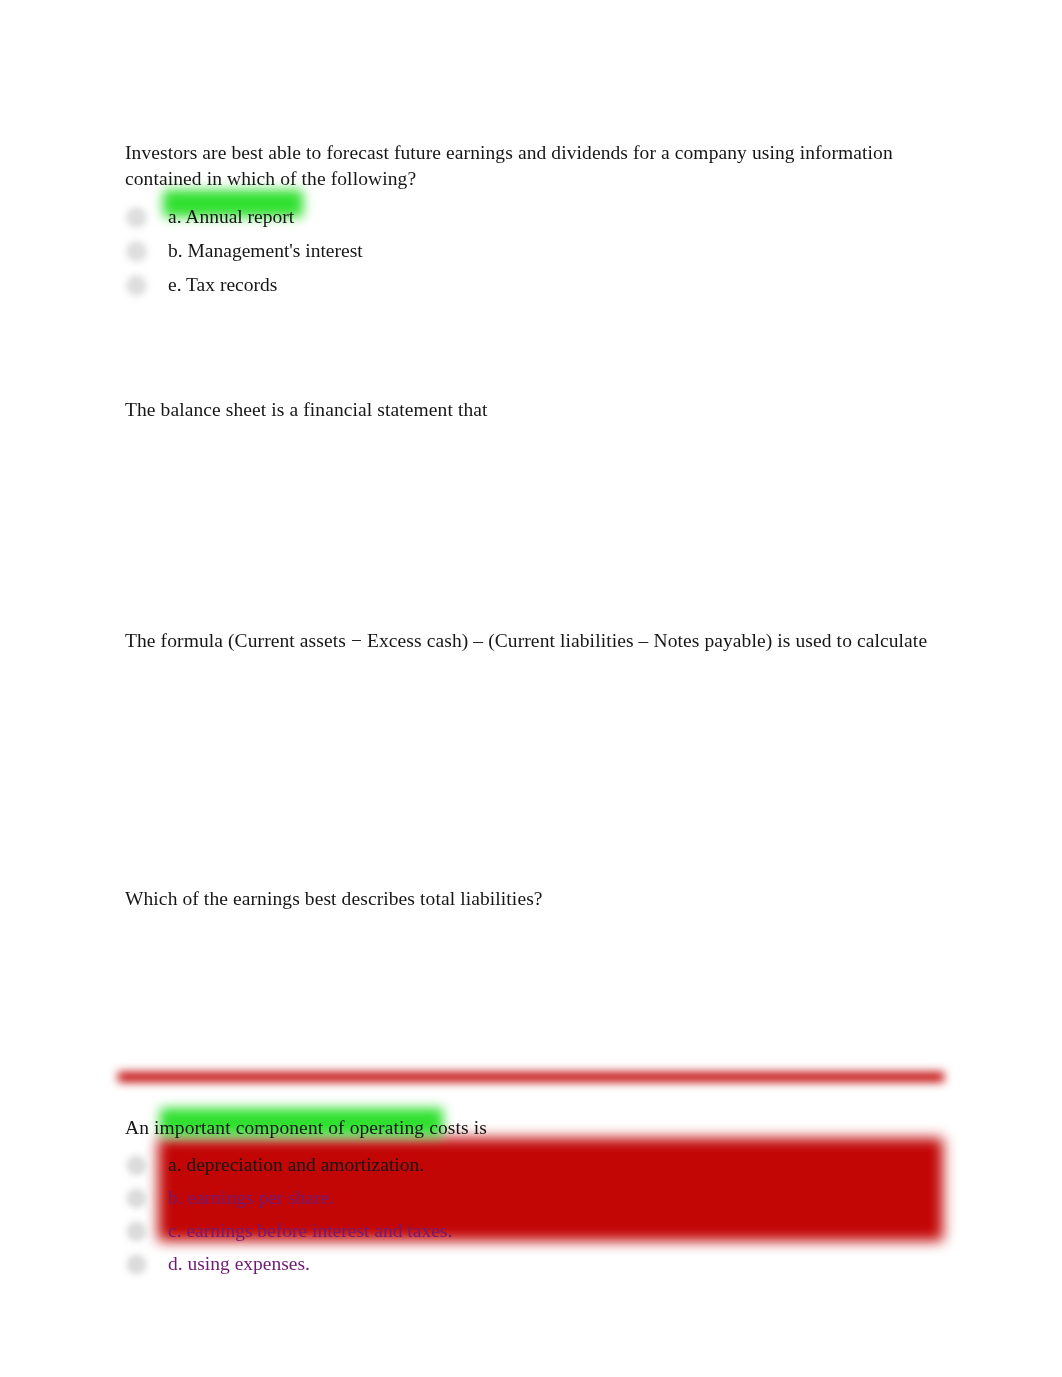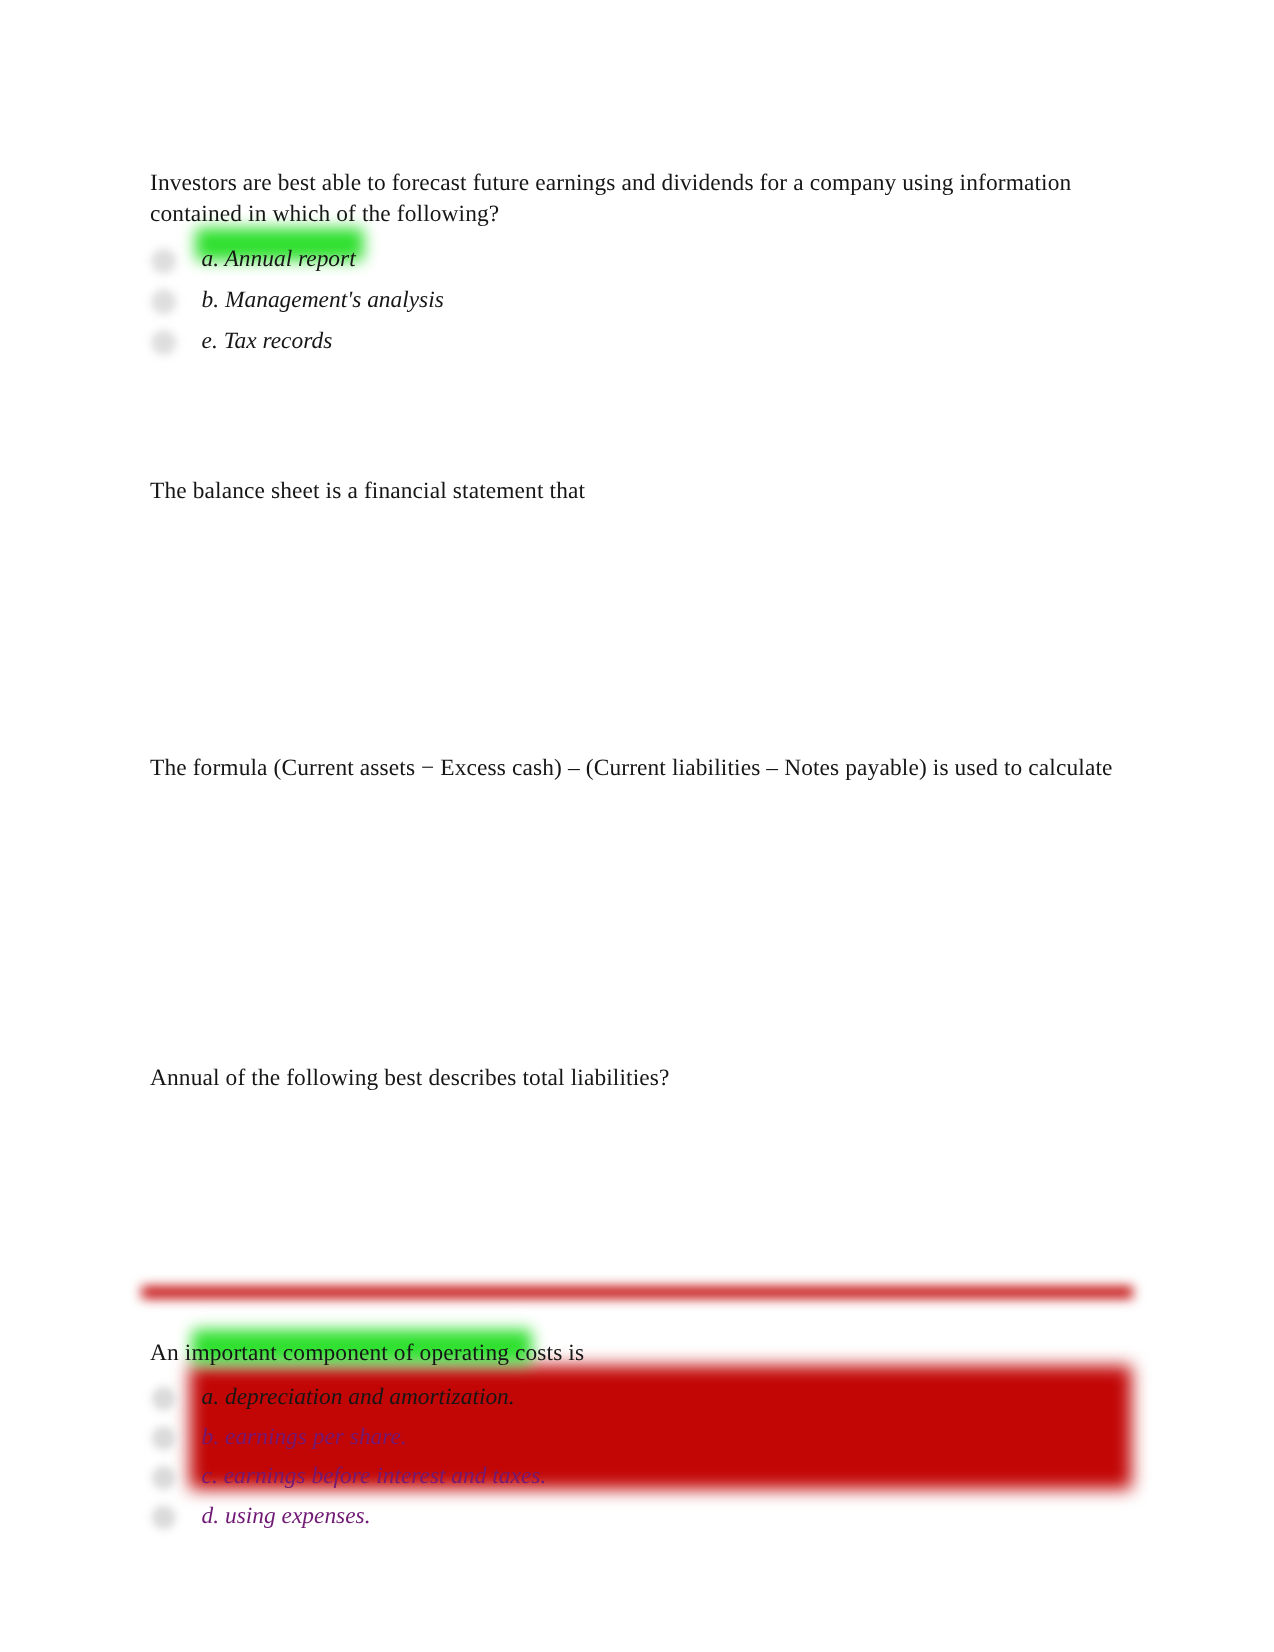--- a/index.html
+++ b/index.html
@@ -43,21 +43,20 @@
   .options {
     position: relative;
     margin: 0;
     padding: 0;
     list-style: none;
   }
 
   .option-row {
     position: relative;
     height: 34px;
-    font-style: italic;
   }
 
   .radio {
     position: absolute;
     left: 3px;
     top: 7px;
     width: 17px;
     height: 17px;
     border-radius: 50%;
     background: #d9d9d9;
@@ -156,39 +155,39 @@
 
   <div class="question-block" id="q1">
     <div class="question-stem above">Investors are best able to forecast future earnings and dividends for a company using information contained in which of the following?</div>
     <ul class="options">
       <li class="option-row">
         <span class="radio"></span>
         <span class="option-label above">a. Annual report</span>
       </li>
       <li class="option-row">
         <span class="radio"></span>
-        <span class="option-label above">b. Management's analysis</span>
+        <span class="option-label above">b. Management's interest</span>
       </li>
       <li class="option-row">
         <span class="radio"></span>
         <span class="option-label above">e. Tax records</span>
       </li>
     </ul>
   </div>
 
   <div class="question-block" id="q2">
     <div class="question-stem">The balance sheet is a financial statement that</div>
   </div>
 
   <div class="question-block" id="q3">
     <div class="question-stem">The formula (Current assets − Excess cash) – (Current liabilities – Notes payable) is used to calculate</div>
   </div>
 
   <div class="question-block" id="q4">
-    <div class="question-stem">Annual of the following best describes total liabilities?</div>
+    <div class="question-stem">Which of the earnings best describes total liabilities?</div>
   </div>
 
   <div class="red-strip" id="q5-red-strip"></div>
   <div class="red-band" id="q5-red-block"></div>
   <div class="hl-green" id="q5-green"></div>
 
   <div class="question-block" id="q5">
     <div class="question-stem above">An important component of operating costs is</div>
     <ul class="options">
       <li class="option-row">

